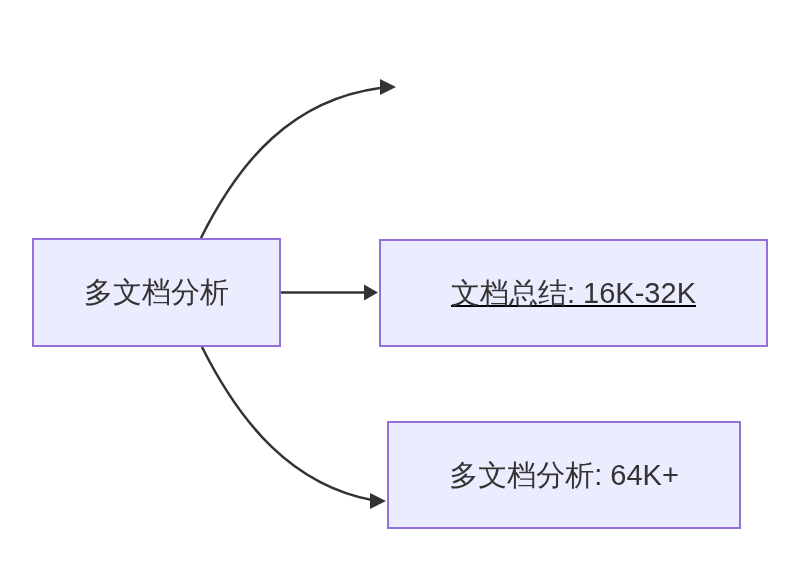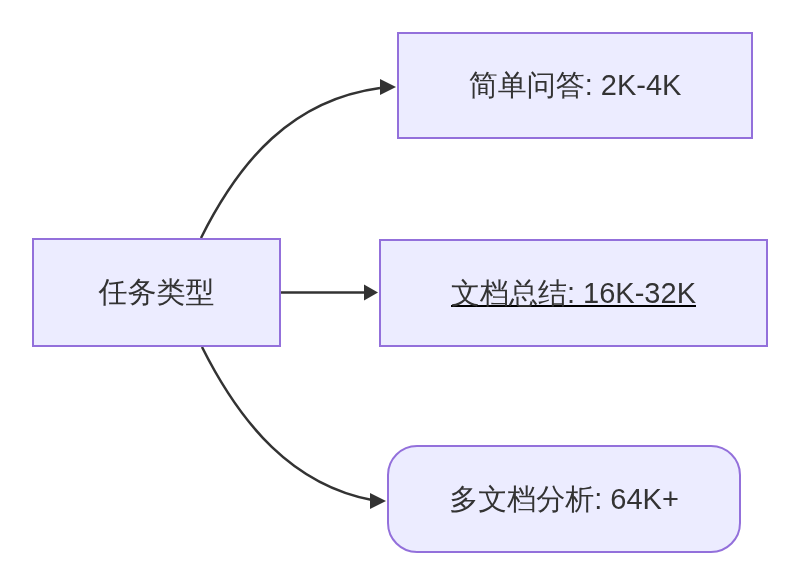--- a/index.html
+++ b/index.html
@@ -36,21 +36,21 @@
   .node-label {
     color: #333333;
     font-size: 29px;
     line-height: 1.2;
     white-space: nowrap;
     text-align: center;
   }
   .node-root   { left: 32px;  top: 238px; width: 249px; height: 109px; }
   .node-child1 { left: 397px; top: 32px;  width: 356px; height: 107px; }
   .node-child2 { left: 379px; top: 239px; width: 389px; height: 108px; text-decoration: underline; }
-  .node-child3 { left: 387px; top: 445px; width: 354px; height: 108px; border-radius: 30px; }
+  .node-child3 { left: 387px; top: 421px; width: 354px; height: 108px; }
   .edge-path {
     fill: none;
     stroke: #333333;
     stroke-width: 2.5px;
   }
   .edge-arrowhead {
     fill: #333333;
     stroke: none;
   }
 </style>
@@ -65,26 +65,23 @@
     <polygon class="edge-arrowhead" points="396,87 380,79 380,95"></polygon>
 
     <path class="edge-path" d="M 281 292.5 L 365 292.5"></path>
     <polygon class="edge-arrowhead" points="378,292.5 364,284.5 364,300.5"></polygon>
 
     <path class="edge-path" d="M 202 347 C 241 425, 293 485, 372 500"></path>
     <polygon class="edge-arrowhead" points="386,501 370,493 370,509"></polygon>
   </svg>
 
   <div class="node node-root">
-    <span class="node-label">任务类型</span>
+    <span class="node-label">多文档分析</span>
   </div>
 
-  <div class="node node-child1">
-    <span class="node-label">简单问答: 2K-4K</span>
-  </div>
 
   <div class="node node-child2">
     <span class="node-label">文档总结: 16K-32K</span>
   </div>
 
   <div class="node node-child3">
     <span class="node-label">多文档分析: 64K+</span>
   </div>
 
 </div>

